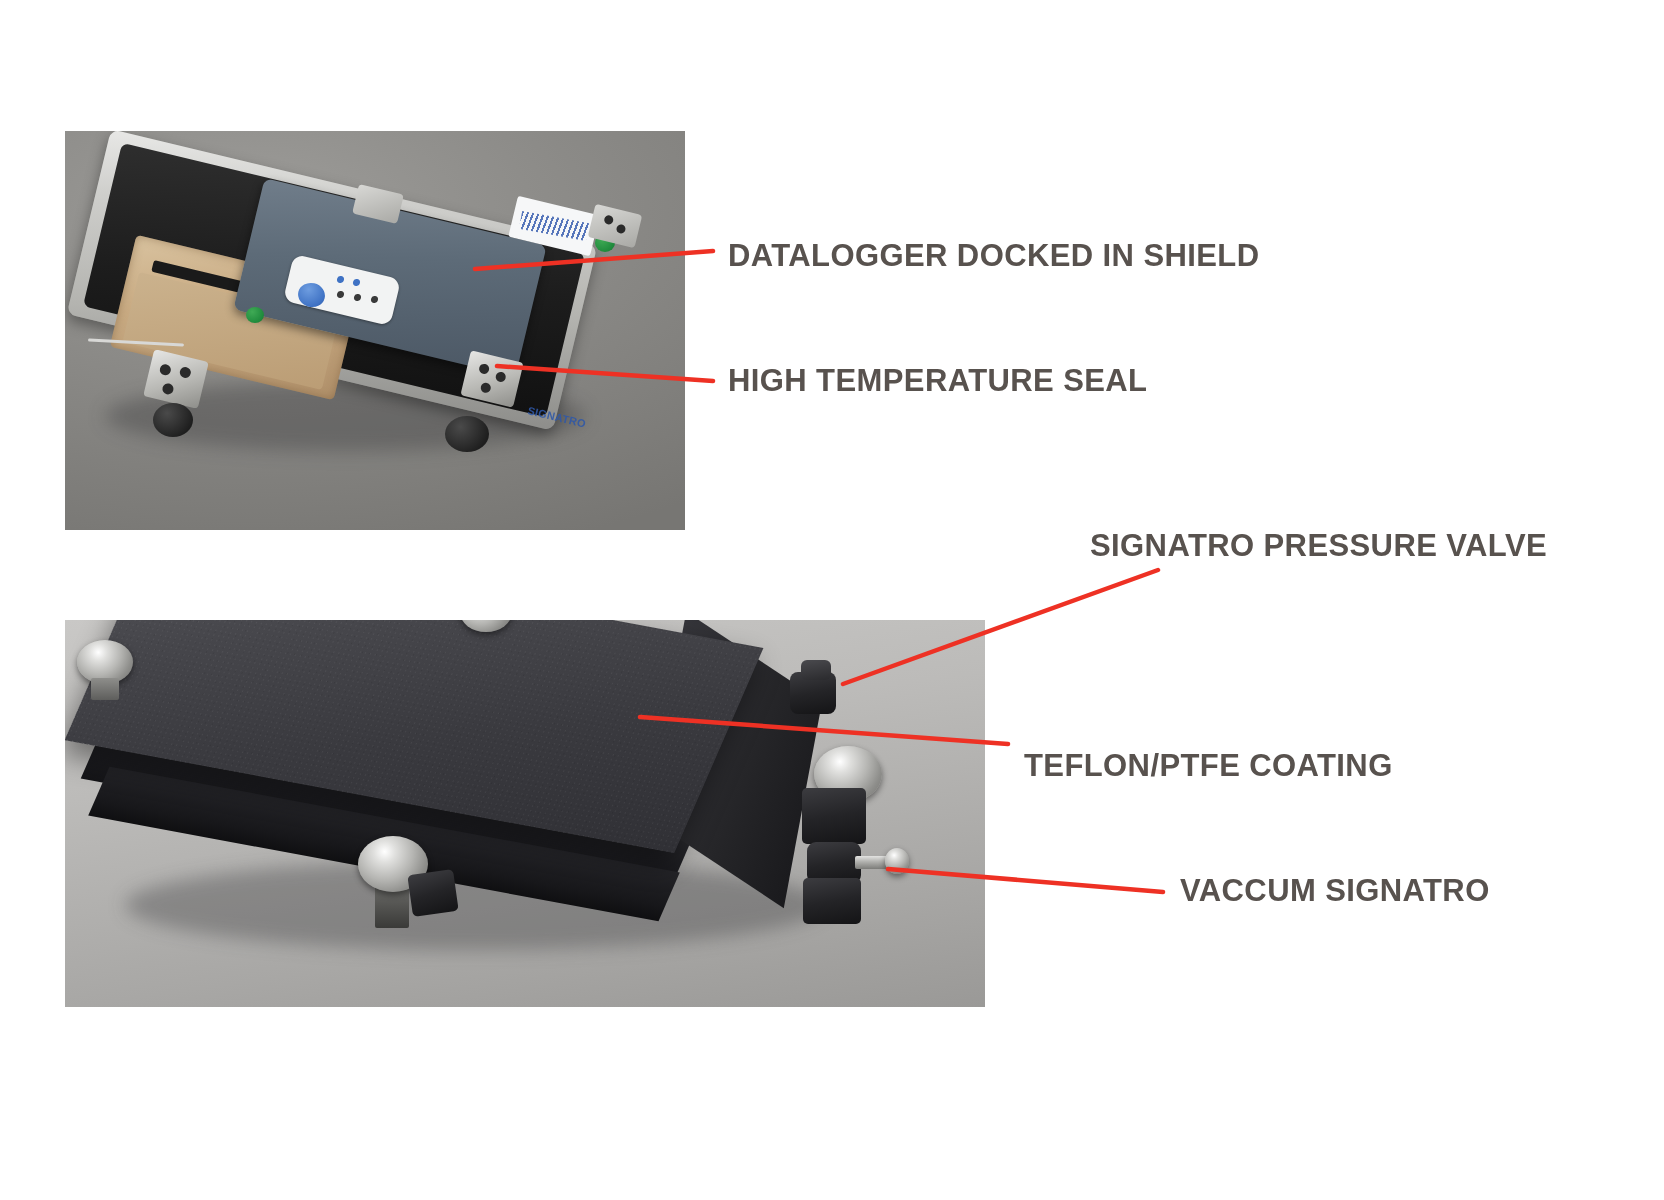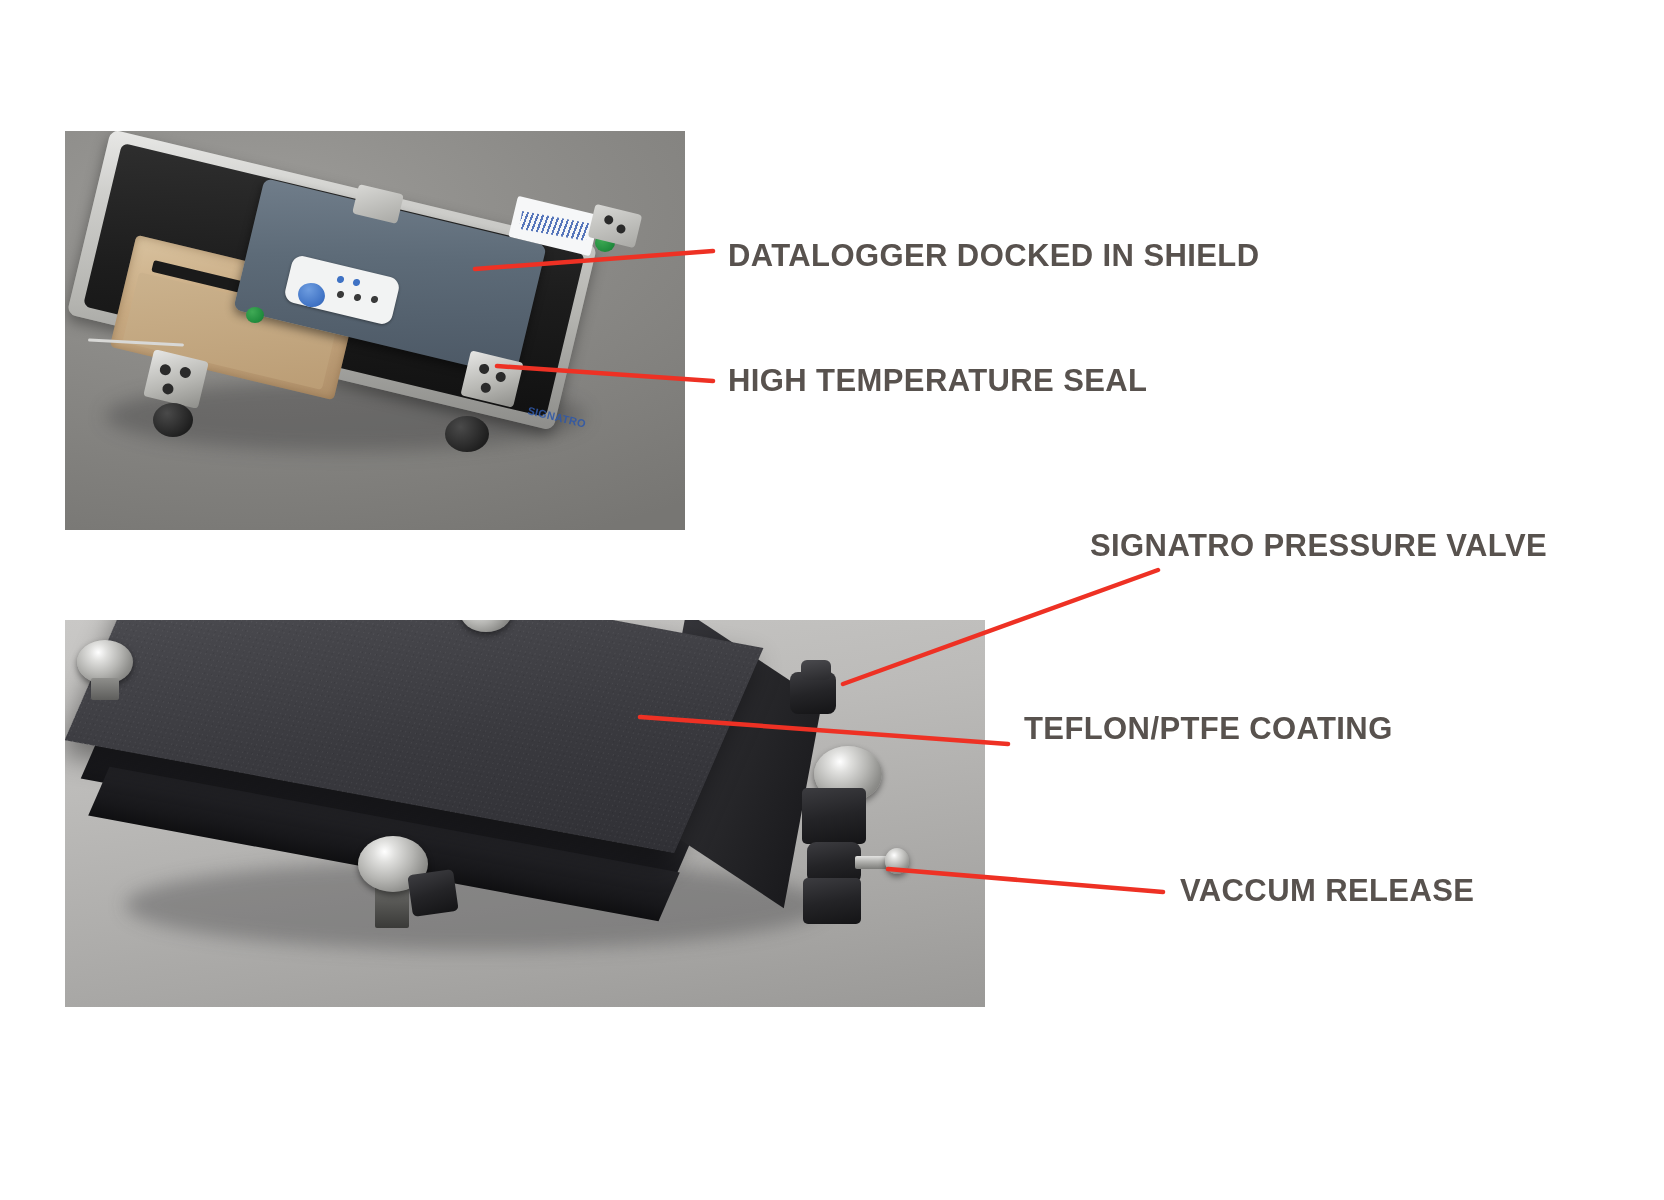--- a/index.html
+++ b/index.html
@@ -398,17 +398,17 @@
         <line x1="888" y1="869" x2="1163" y2="892" stroke="#ee3124" stroke-width="4.5"></line>
       </g>
   </svg>
 
   <div class="anno-label" style="left:728px; top:365px;">HIGH TEMPERATURE SEAL</div>
 
   <div class="anno-label" style="left:728px; top:240px;">DATALOGGER DOCKED IN SHIELD</div>
 
   <div class="anno-label" style="left:1090px; top:530px;">SIGNATRO PRESSURE VALVE</div>
 
-  <div class="anno-label" style="left:1024px; top:713px;">TEFLON/PTFE COATING</div>
-
-  <div class="anno-label" style="left:1180px; top:875px;">VACCUM RELEASE</div>
+  <div class="anno-label" style="left:1024px; top:750px;">TEFLON/PTFE COATING</div>
+
+  <div class="anno-label" style="left:1180px; top:875px;">VACCUM SIGNATRO</div>
 
 </div>
 
 </body></html>

